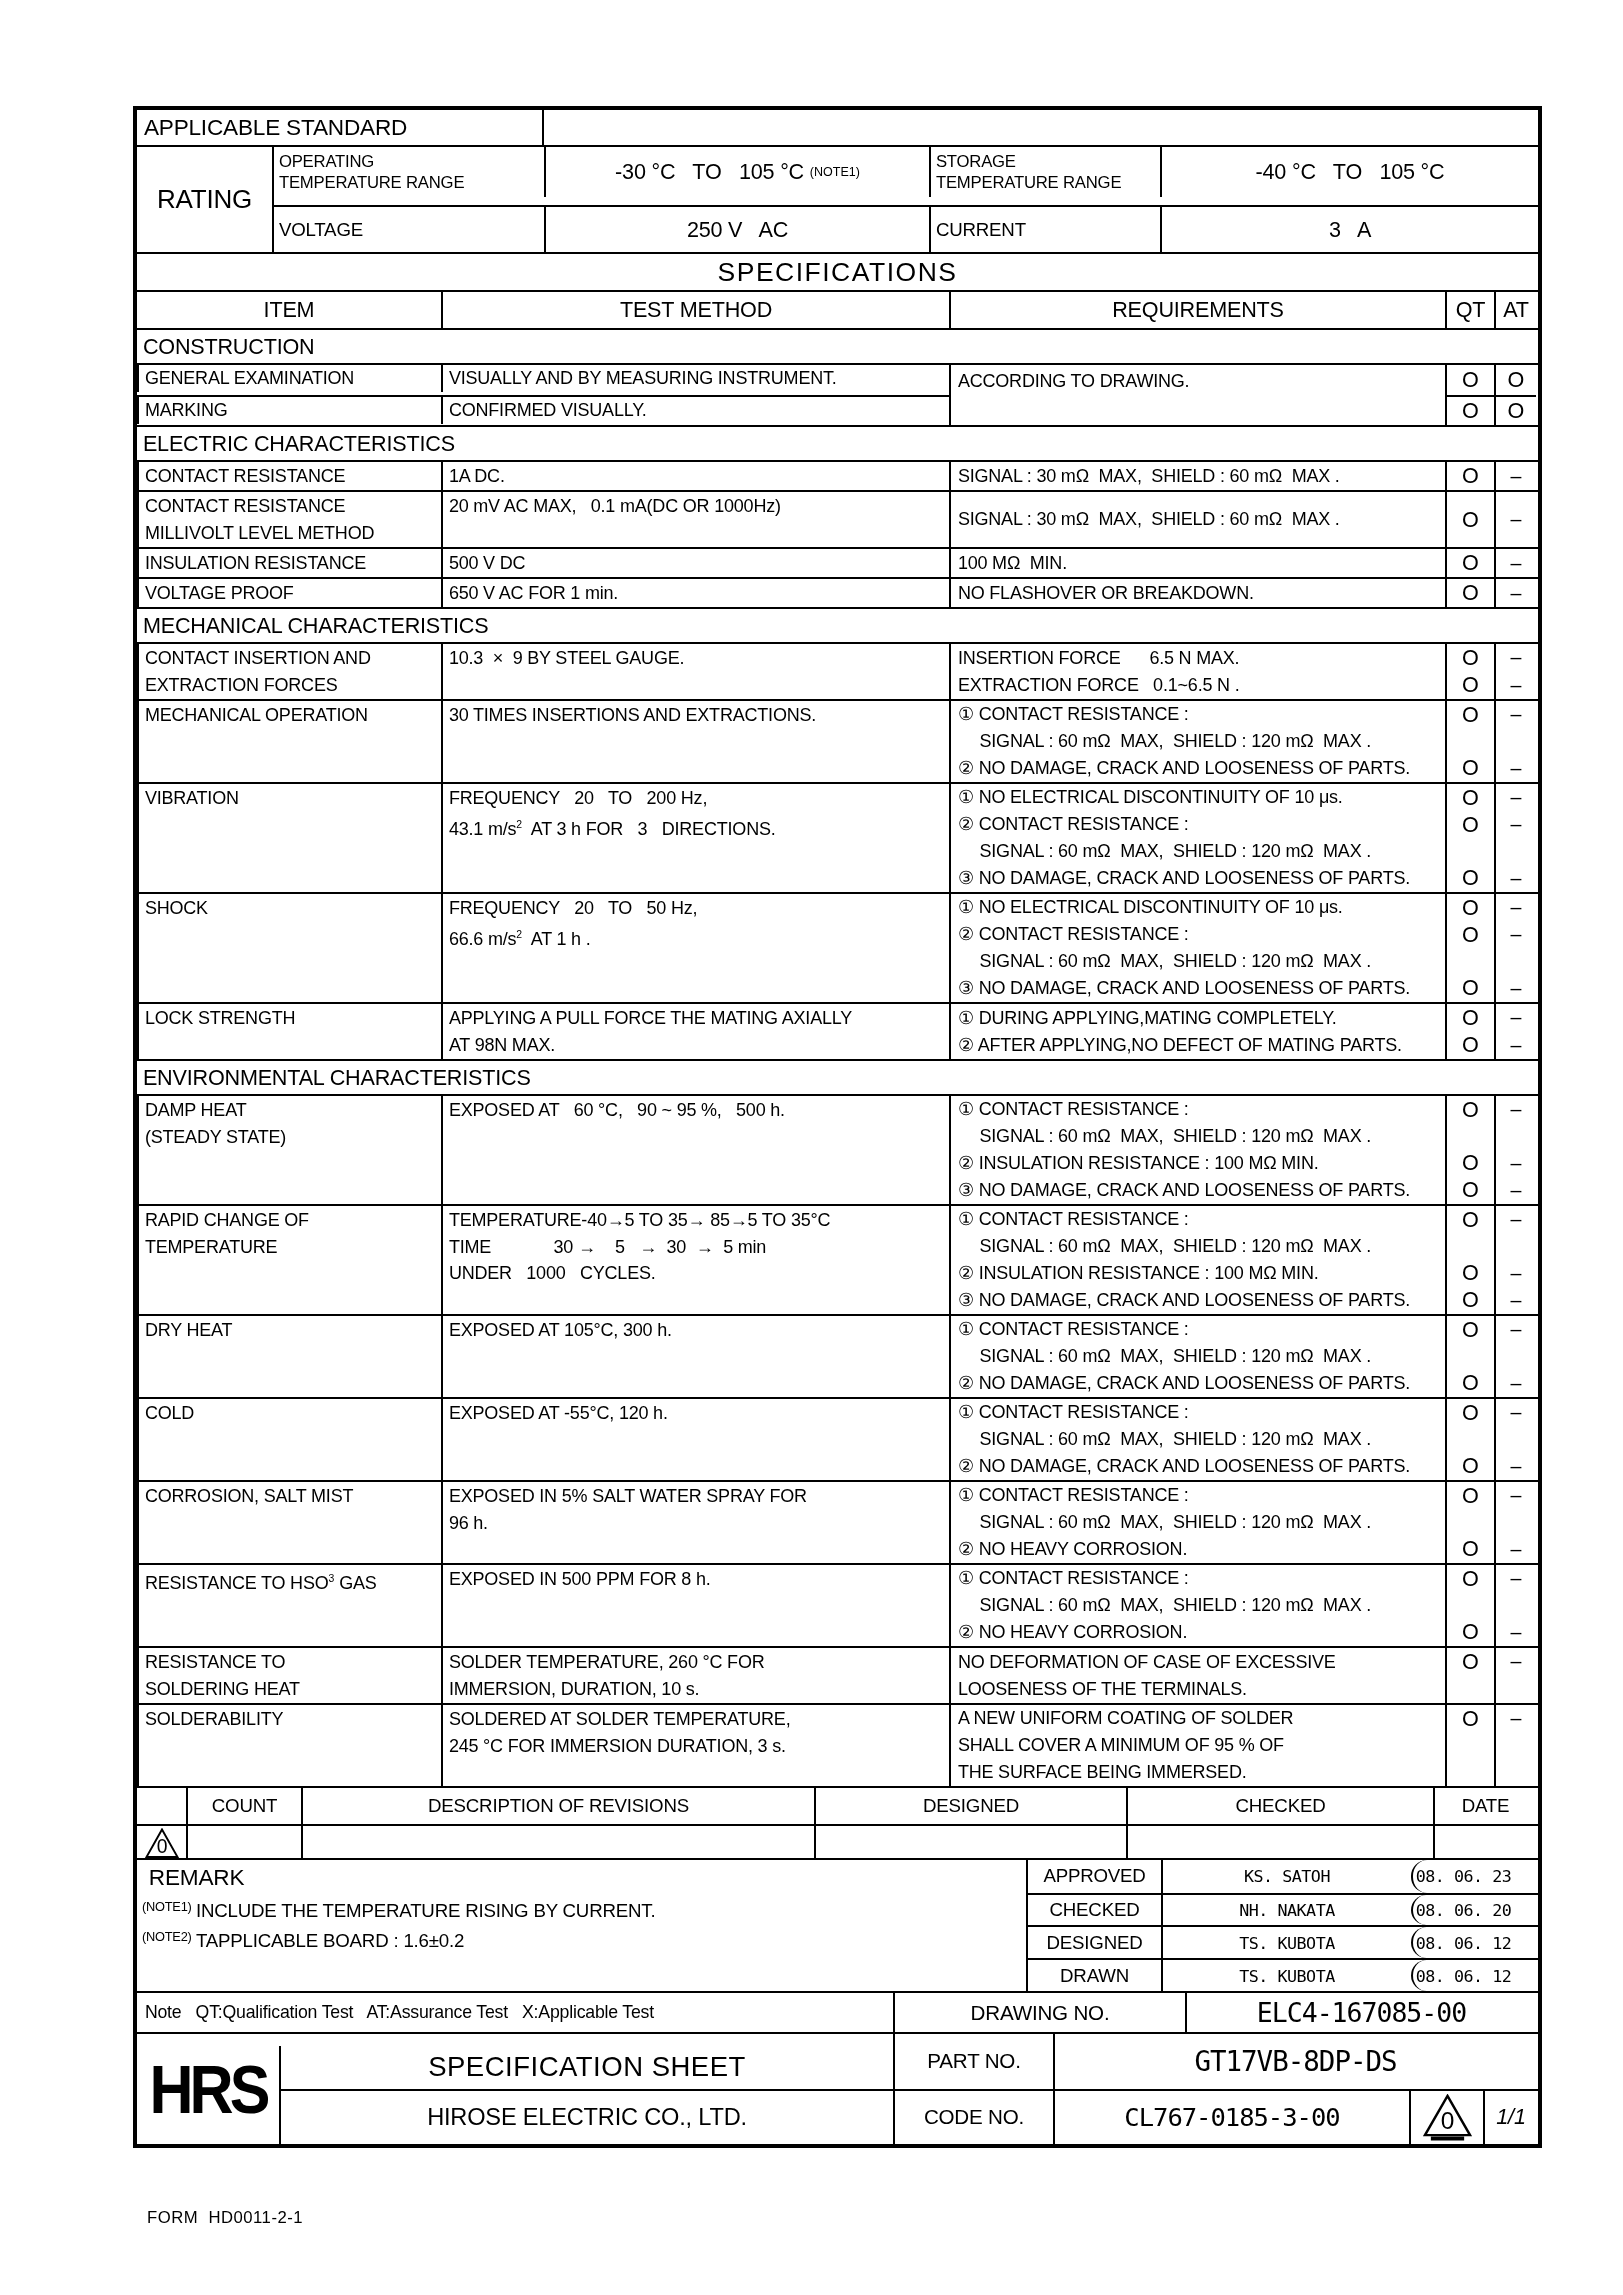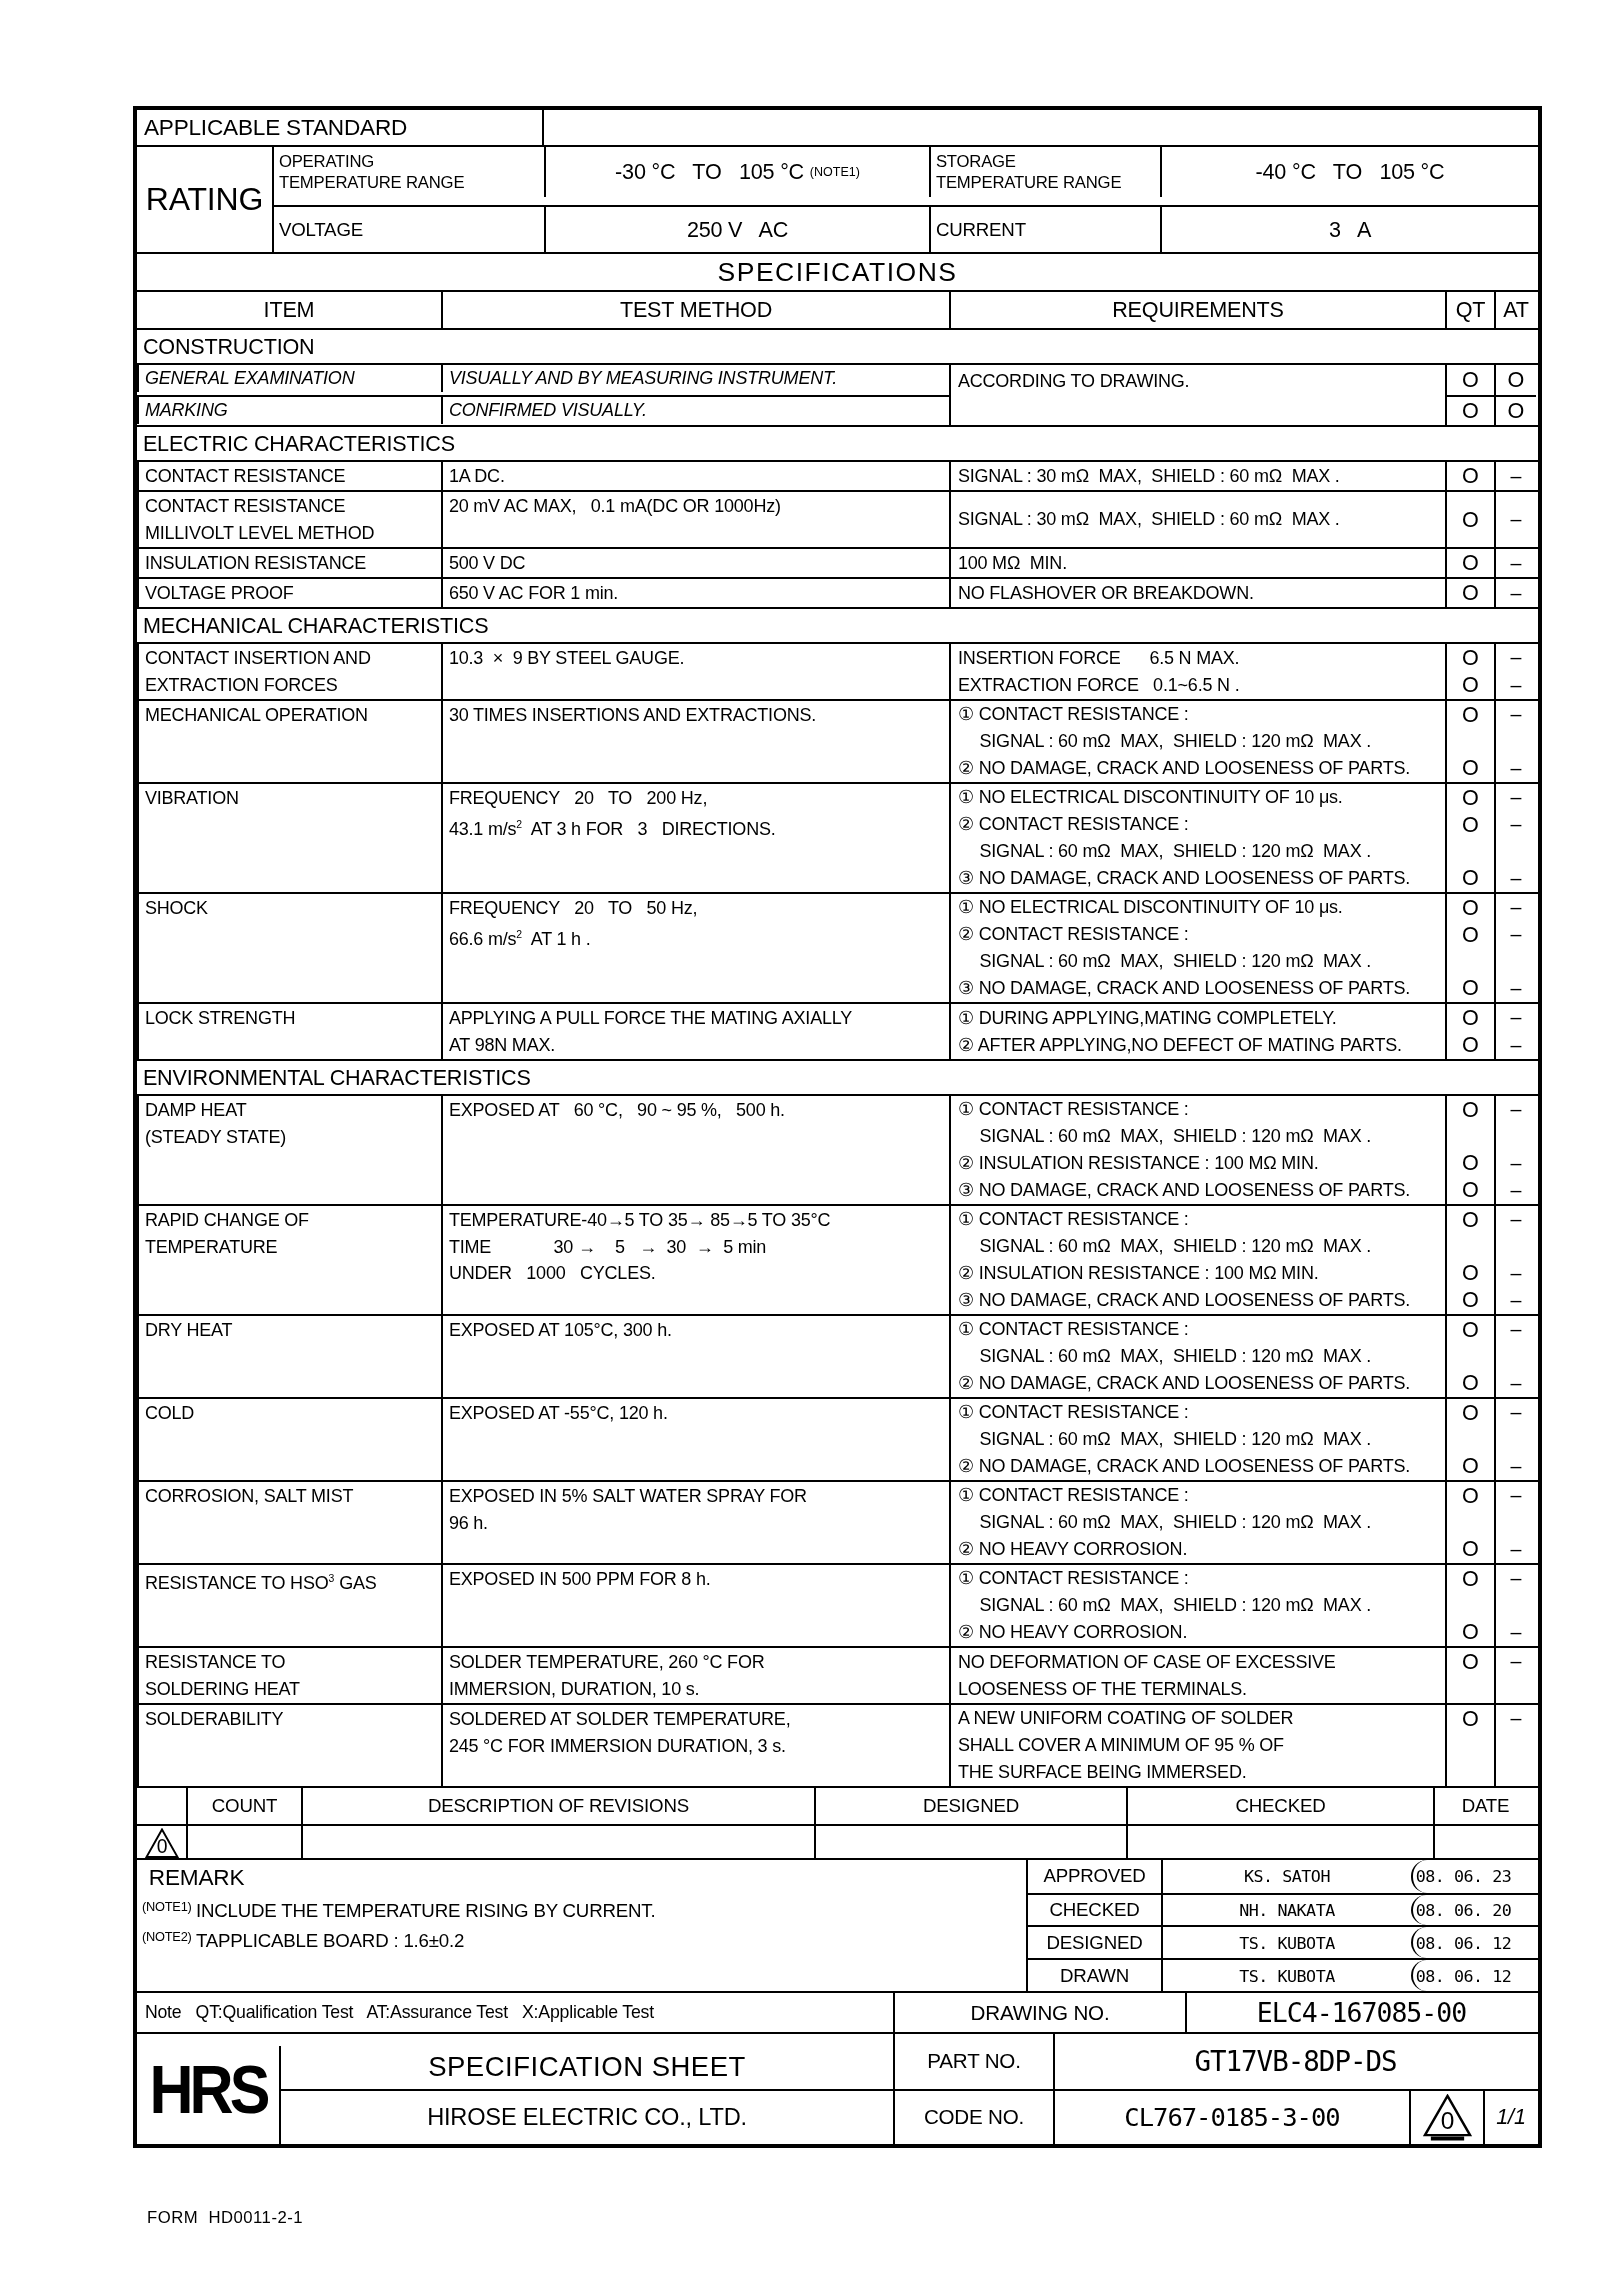--- a/index.html
+++ b/index.html
@@ -12,21 +12,21 @@
   .trow{display:flex;border-top:2.9px solid #000;box-sizing:border-box;flex:none;width:100%;}
   .frame > .trow:first-child{border-top:none;}
   .c{box-sizing:border-box;border-left:2.5px solid #000;flex:none;overflow:hidden;position:relative;}
   .trow > .c:first-child{border-left:none;}
   .nb{border-left:none;}
   
   .r-app{height:35px;}
   .app-label{width:405px;font-size:22.6px;line-height:31px;padding:2px 0 0 6.9px;}
   .app-rest{flex:1;}
   .r-rating{height:107px;}
-  .rating-label{width:135px;display:flex;align-items:center;justify-content:center;font-size:32px;}
+  .rating-label{width:135px;display:flex;align-items:center;justify-content:center;font-size:26px;}
   .rating-right{flex:1;display:flex;flex-direction:column;gap:8px;}
   .rr{display:flex;box-sizing:border-box;}
   .rr1{height:56px;}
   .rr2{height:52px;border-top:2.5px solid #000;}
   .lblcell{width:270px;box-sizing:border-box;padding:3.9px 0 0 4.9px;font-size:16.7px;line-height:21.6px;}
   .lblcell.single{display:flex;align-items:center;padding-top:0;font-size:18.7px;}
   .valcell{width:385px;box-sizing:border-box;border-left:2.5px solid #000;display:flex;
            align-items:center;justify-content:center;font-size:21.6px;white-space:pre;}
   .lblcell2{width:231px;box-sizing:border-box;border-left:2.5px solid #000;padding:3.9px 0 0 4.9px;
             font-size:16.7px;line-height:21.6px;}
@@ -49,21 +49,21 @@
   .line{height:26.5px;line-height:26.5px;font-size:18px;white-space:pre;padding-left:5.9px;}
   .reqstack{display:flex;flex-direction:column;justify-content:space-evenly;}
   .rline{height:26.5px;line-height:26.5px;font-size:18px;white-space:pre;padding-left:6.9px;}
   .rline.ind{padding-left:28.5px;}
   .markstack{display:flex;flex-direction:column;justify-content:space-evenly;}
   .mline{height:26.5px;display:flex;align-items:center;justify-content:center;}
   .mark-o{font-size:21.6px;letter-spacing:0;}
   .mark-d{font-size:19.6px;letter-spacing:0;}
   
   .mleft{width:812px;display:flex;flex-direction:column;box-sizing:border-box;}
-  .msub{display:flex;height:30px;box-sizing:border-box;font-style:italic;}
+  .msub{display:flex;height:30px;box-sizing:border-box;}
   .msub + .msub{border-top:2.5px solid #000;}
   .msub .c{display:flex;align-items:center;}
   .mergedreq{padding-top:2.9px;}
   .qtcol,.atcol{display:flex;flex-direction:column;box-sizing:border-box;border-left:2.5px solid #000;}
   .qtcol{width:49px;} .atcol{width:42px;}
   .qsub{height:30px;display:flex;align-items:center;justify-content:center;box-sizing:border-box;}
   .qsub + .qsub{border-top:2.5px solid #000;}
   
   .r-revhead{height:38px;}
   .rv{display:flex;align-items:center;justify-content:center;font-size:18.7px;}

